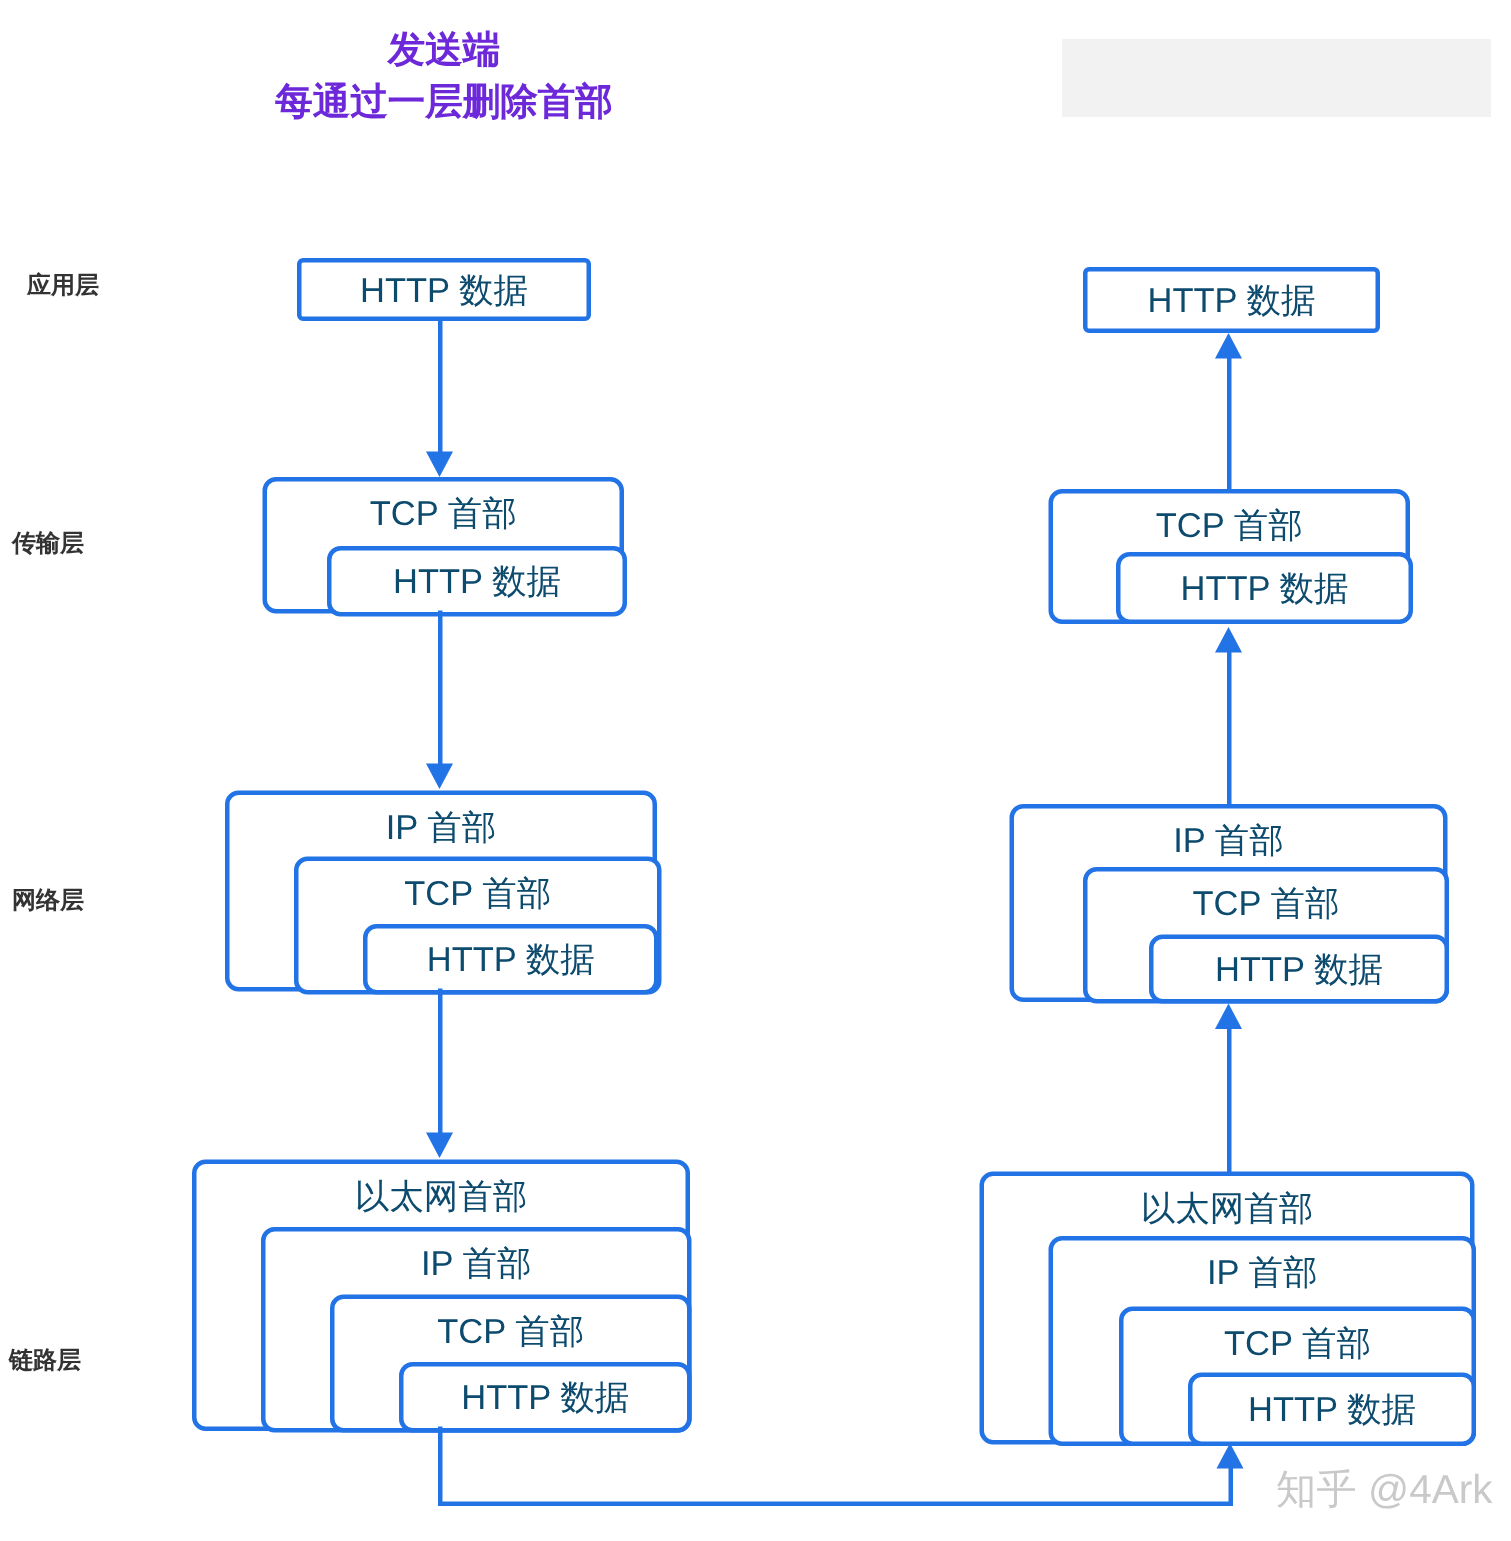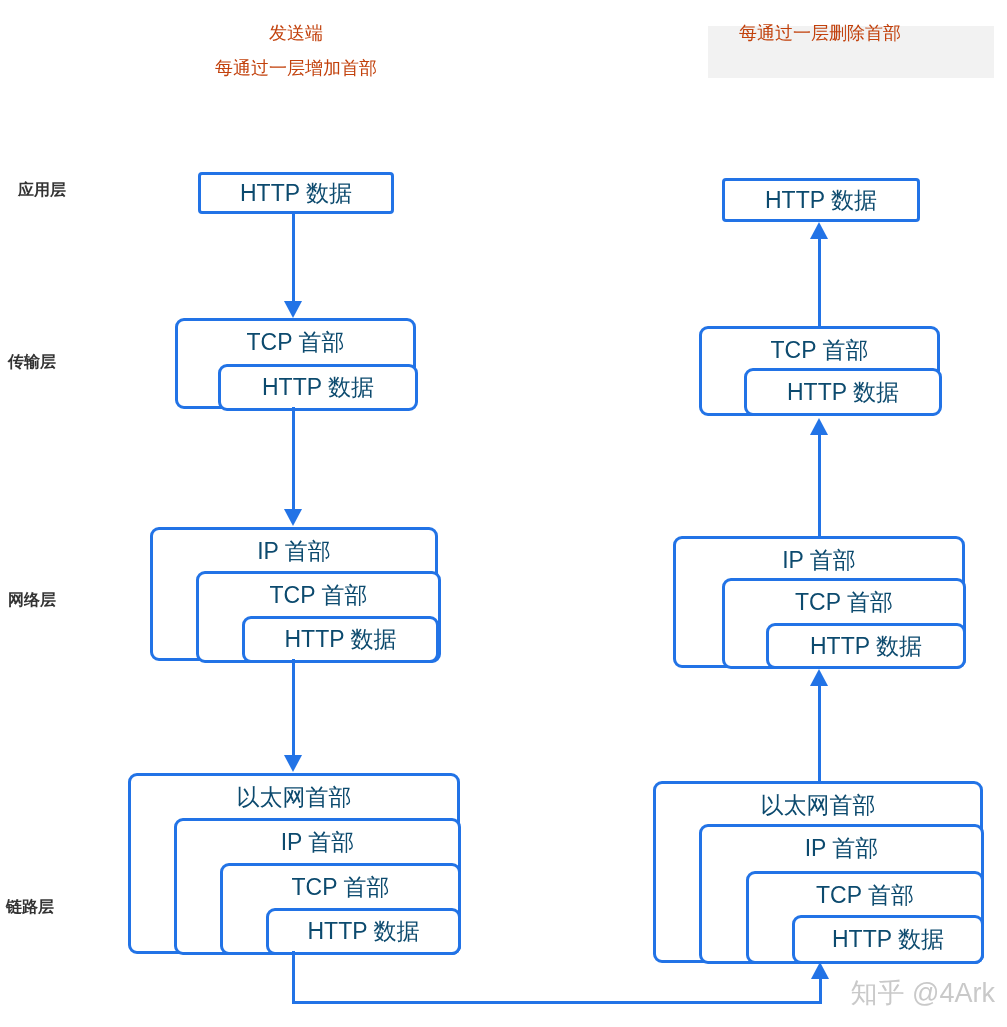--- a/index.html
+++ b/index.html
@@ -11,23 +11,23 @@
     position: relative;
     width: 1007px;
     height: 1027px;
     background: #ffffff;
     overflow: hidden;
     font-family: "Liberation Sans", "DejaVu Sans", sans-serif;
   }
   .title {
     position: absolute;
     text-align: center;
-    font-size: 18px;
-    font-weight: normal;
-    color: #c2410c;
+    font-size: 25px;
+    font-weight: bold;
+    color: #6d28d9;
     line-height: 35px;
     white-space: nowrap;
   }
   .gray-band {
     position: absolute;
     background: #f2f2f2;
   }
   .layer-label {
     position: absolute;
     font-size: 16px;
@@ -85,24 +85,23 @@
 </style>
 </head>
 <body>
 
 <div class="canvas">
 
   <div class="gray-band" style="left:708px; top:26px; width:286px; height:52px;"></div>
 
   <div class="title" style="left:118px; top:16px; width:356px;">
     <div>发送端</div>
-    <div>每通过一层增加首部</div>
+    <div>每通过一层删除首部</div>
   </div>
   <div class="title" style="left:640px; top:16px; width:360px;">
-    <div>每通过一层删除首部</div>
   </div>
 
   <div class="layer-label" style="left:18px; top:180px;">应用层</div>
   <div class="layer-label" style="left:8px; top:352px;">传输层</div>
   <div class="layer-label" style="left:8px; top:590px;">网络层</div>
   <div class="layer-label" style="left:6px; top:861px;margin-top:36px;">链路层</div>
 
   <div class="box sq" style="left:198px; top:172px; width:196px; height:42px;">
     <span class="lbl" style="line-height:36px;">HTTP 数据</span>
   </div>

